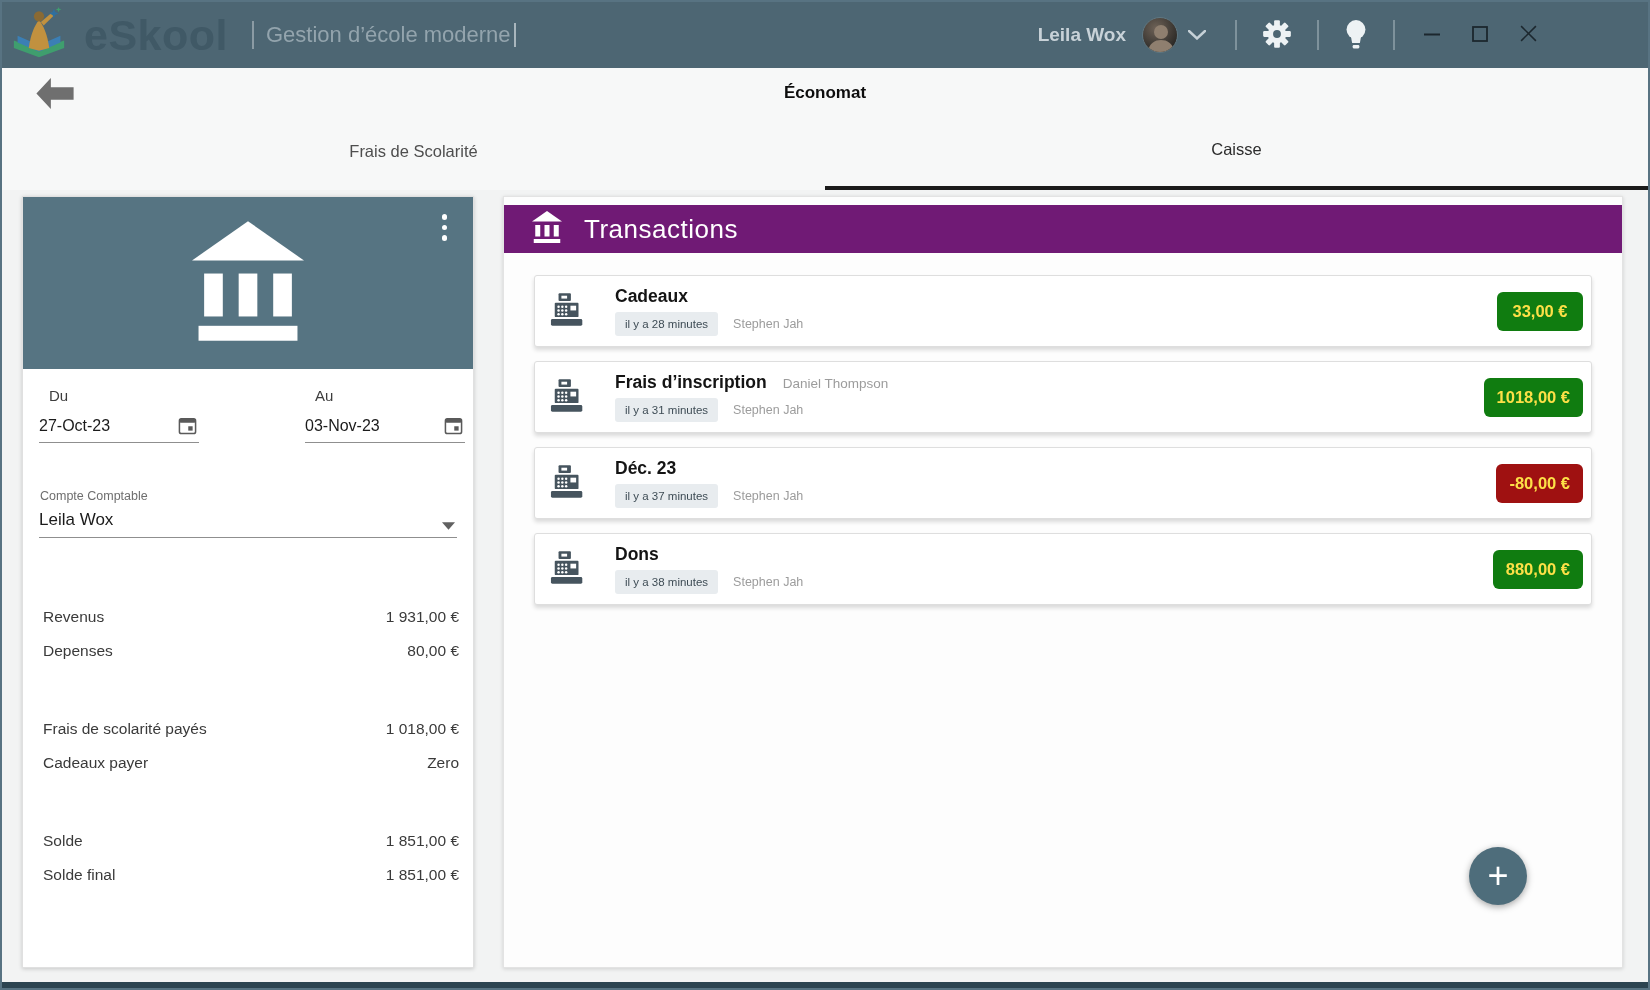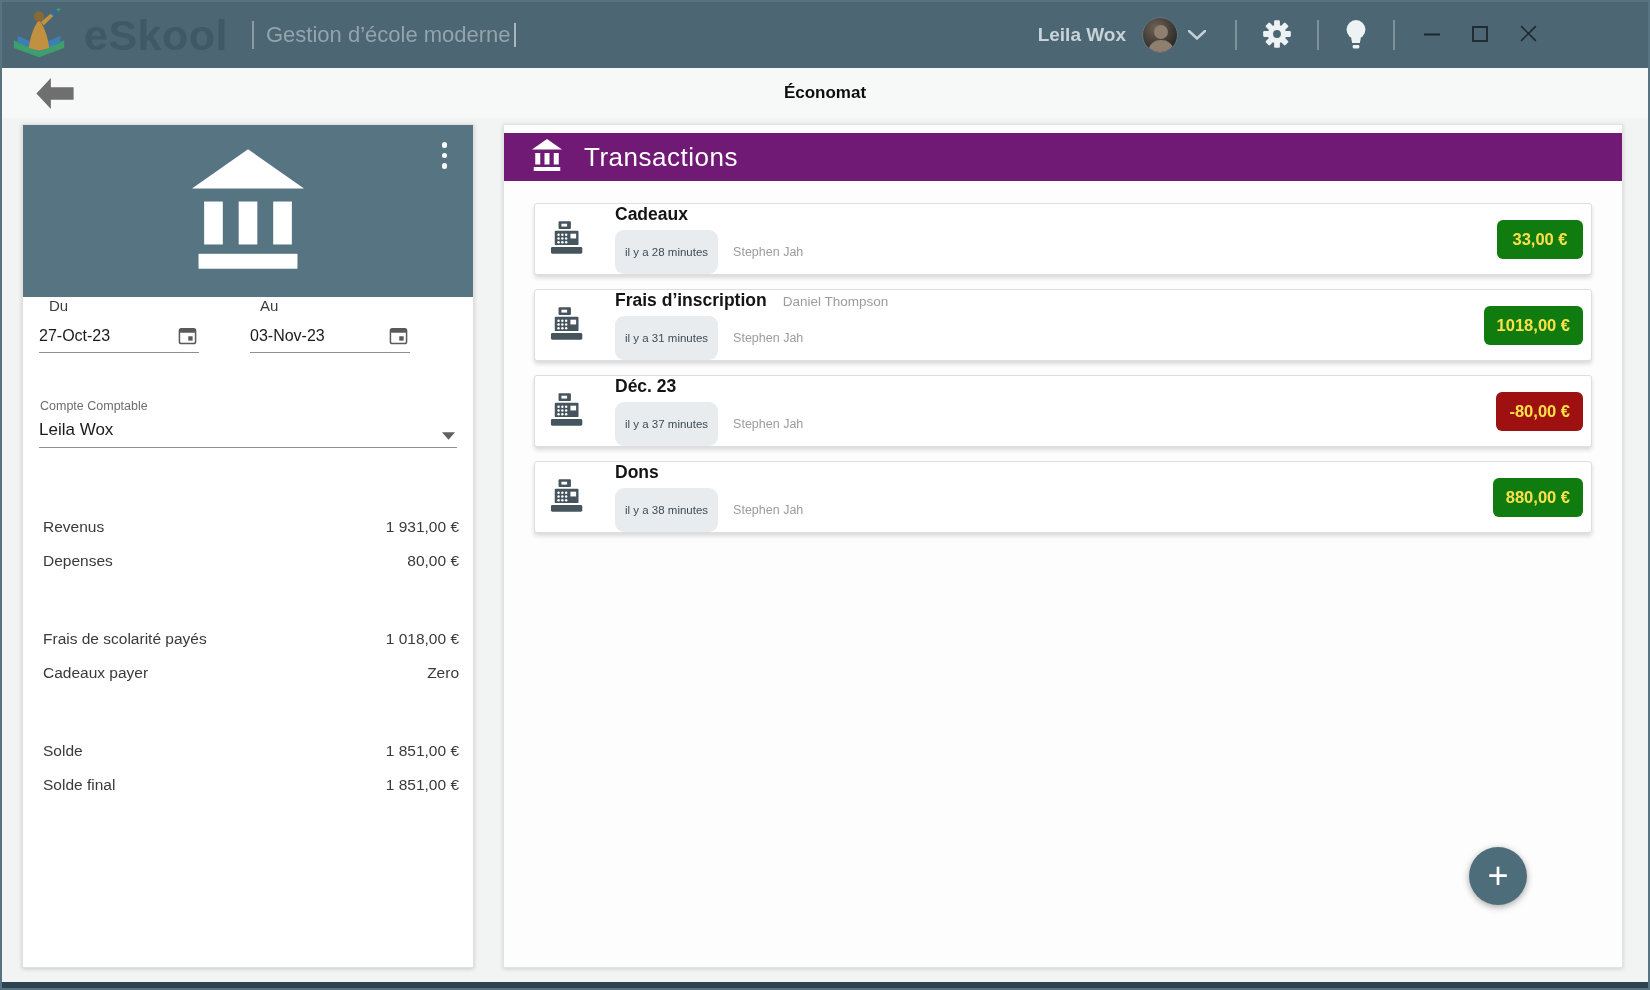--- a/index.html
+++ b/index.html
@@ -31,21 +31,21 @@
   .page-title{height:100%;display:flex;align-items:center;justify-content:center;font-size:17px;font-weight:700;color:#0d0d0d;}
   .tabbar{flex:0 0 72px;height:72px;display:flex;background:#f7f8f8;}
   .tab{flex:1;display:flex;align-items:center;justify-content:center;font-size:16.5px;color:#4e4e4e;cursor:pointer;padding-bottom:6px;}
   .tab.active{border-bottom:4px solid #1b1b1b;color:#2c2c2c;}
   
   .content{flex:1;display:flex;padding:6px 25px 14px 20px;gap:29px;min-height:0;background:#f2f3f3;}
   .left-card{flex:0 0 452px;width:452px;background:#ffffff;border:1px solid #e0e0e0;box-shadow:0 1px 4px rgba(0,0,0,.18);display:flex;flex-direction:column;}
   .bank-header{flex:0 0 172px;height:172px;background:#567482;position:relative;display:flex;align-items:center;justify-content:center;}
   .kebab{position:absolute;top:13px;right:22px;display:flex;flex-direction:column;gap:5px;background:none;border:none;cursor:pointer;padding:4px;}
   .kebab i{width:5.5px;height:5.5px;border-radius:50%;background:#ffffff;display:block;}
-  .dates{display:flex;padding:0 0 0 16px;gap:51px;}
+  .dates{display:flex;padding:18px 0 0 16px;gap:106px;}
   .date-col{width:160px;}
   .field-label{font-size:15px;color:#3d3d3d;margin-left:10px;}
   .field{display:flex;align-items:flex-end;border-bottom:1px solid #8f8f8f;padding:10px 2px 7px 0;margin-top:2px;cursor:text;}
   .field-value{flex:1;font-size:16px;color:#1b1b1b;}
   .field-icon{display:flex;margin-left:8px;cursor:pointer;}
   .account{margin:46px 16px 0 16px;}
   .account-label{font-size:12.5px;color:#6e6e6e;margin-left:1px;}
   .account .field{padding-top:5px;cursor:pointer;}
   .account .field-value{font-size:17px;}
   .summary{margin:40px 14px 0 20px;}
@@ -55,21 +55,21 @@
   .right-panel{flex:1;background:#fdfdfd;border:1px solid #e3e3e3;box-shadow:0 1px 4px rgba(0,0,0,.15);position:relative;padding-top:8px;display:flex;flex-direction:column;min-width:0;}
   .trans-header{flex:0 0 48px;height:48px;background:#701a75;display:flex;align-items:center;padding-left:28px;gap:22px;}
   .trans-title{color:#ffffff;font-size:26px;font-weight:400;letter-spacing:.5px;}
   .trows{padding:22px 30px 0;}
   .trow{height:72px;background:#ffffff;border:1px solid #dedede;border-radius:3px;box-shadow:0 3px 4px rgba(0,0,0,.14);display:flex;align-items:center;padding:0 8px 0 15px;margin-bottom:14px;cursor:pointer;}
   .tinfo{margin-left:27px;min-width:0;}
   .tline1{display:flex;align-items:baseline;gap:16px;}
   .ttitle{font-size:17.5px;font-weight:700;color:#141414;white-space:nowrap;}
   .tsub{font-size:13.5px;color:#9c9c9c;white-space:nowrap;}
   .tline2{display:flex;align-items:center;gap:15px;margin-top:5px;}
-  .pill{background:#e8ecef;color:#3e4c55;font-size:11.5px;padding:16px 10px;border-radius:9px;white-space:nowrap;}
+  .pill{background:#e8ecef;color:#3e4c55;font-size:11.5px;padding:6px 10px;border-radius:3px;white-space:nowrap;}
   .tby{font-size:12.5px;color:#9c9c9c;white-space:nowrap;}
   .badge{margin-left:auto;min-width:86px;text-align:center;padding:10px 13px;border-radius:6px;color:#fde047;font-size:16.5px;font-weight:700;white-space:nowrap;}
   .badge.credit{background:#107c10;}
   .badge.debit{background:#9f1111;}
   .fab{position:absolute;right:95px;bottom:62px;width:58px;height:58px;border-radius:50%;background:#4e6d7b;border:none;color:#ffffff;
        font-size:36px;font-weight:300;line-height:1;display:flex;align-items:center;justify-content:center;cursor:pointer;
        box-shadow:0 2px 7px rgba(0,0,0,.35);font-family:"Liberation Sans","DejaVu Sans",sans-serif;}
   .bottom-strip{flex:0 0 6px;height:6px;background:#2c4450;}
 </style>
 </head>
@@ -164,20 +164,24 @@
       <button class="back-btn">
         <span>
           <svg viewBox="0 0 36 30" width="38" height="31">
               <polygon points="14,0 14,9 36,9 36,21 14,21 14,30 0,15" fill="#6f6f6f"></polygon>
             </svg>
         </span>
       </button>
       <div class="page-title">Économat</div>
     </div>
 
+    <div class="tabbar">
+      <div class="tab">Frais de Scolarité</div>
+      <div class="tab active">Caisse</div>
+    </div>
 
     <div class="content">
 
       <div class="left-card">
         <div class="bank-header">
           <span>
             <svg viewBox="0 0 120 128" width="112" height="120">
               <polygon points="60,0 120,42 0,42" fill="#ffffff"></polygon>
               <rect x="13" y="56" width="20" height="46" fill="#ffffff"></rect>
               <rect x="50" y="56" width="20" height="46" fill="#ffffff"></rect>

